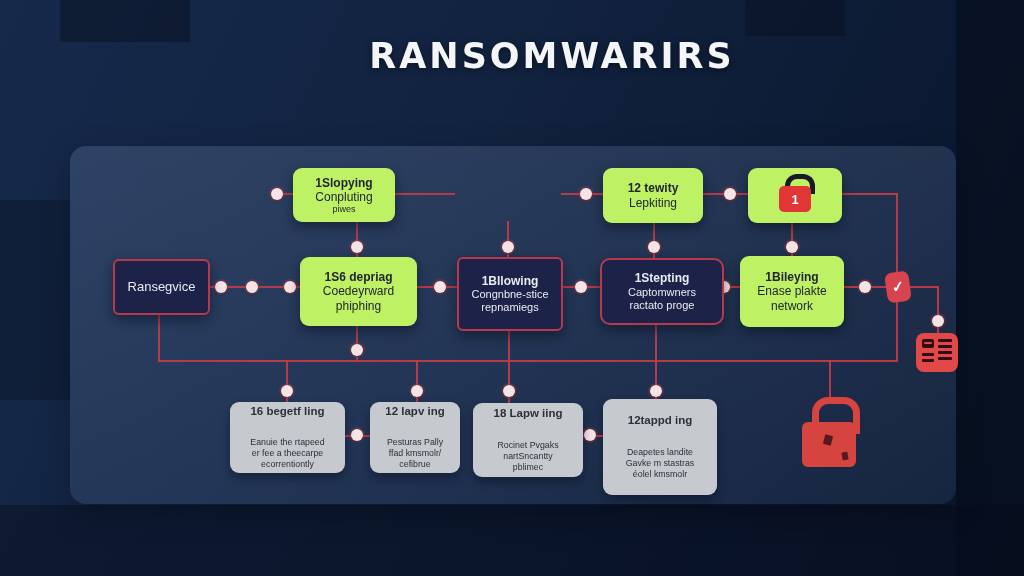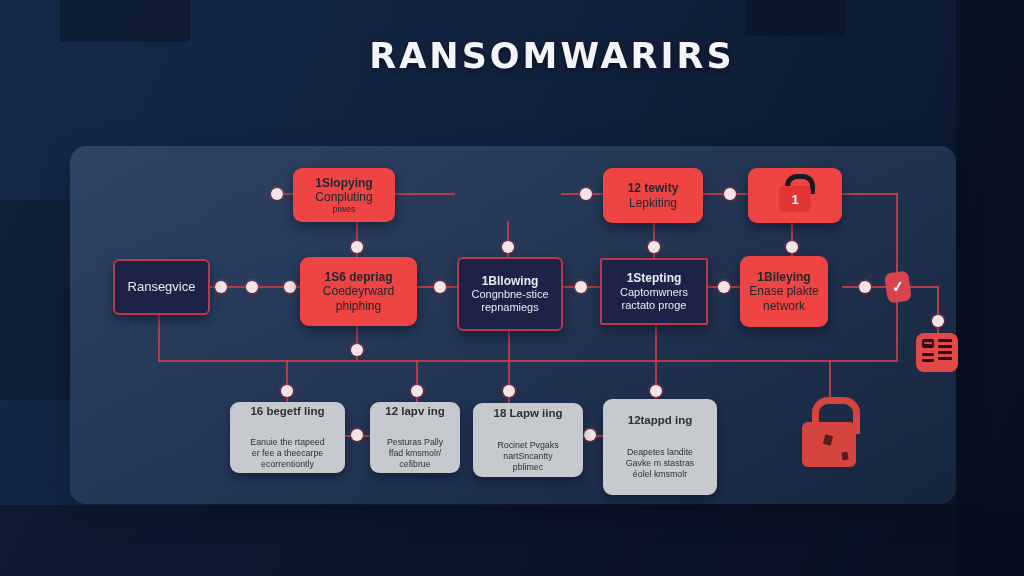--- a/index.html
+++ b/index.html
@@ -30,21 +30,21 @@
   .dot{
     position:absolute;width:12px;height:12px;border-radius:50%;
     background:#f6e3e4;z-index:3;
     box-shadow:0 0 0 2px rgba(200,60,75,.30),0 1px 3px rgba(0,0,0,.5);
   }
   .node{
     position:absolute;border-radius:9px;z-index:4;
     display:flex;flex-direction:column;align-items:center;justify-content:center;
     text-align:center;line-height:1.18;padding:2px 4px;box-sizing:border-box;
   }
-  .node-light{background:#ef4444;color:#23262c;box-shadow:0 5px 12px rgba(4,9,22,.45);}
+  .node-light{background:#bef264;color:#23262c;box-shadow:0 5px 12px rgba(4,9,22,.45);}
   .node-dark{background:#1d2248;border:2px solid #b8394b;color:#e9ebf3;box-shadow:0 5px 12px rgba(4,9,22,.45);}
   .node-gray{background:#c6c9ce;color:#2c3137;box-shadow:0 5px 10px rgba(4,9,22,.4);}
   .t12{font-size:12px;}
   .t13{font-size:13px;}
   .sub{font-size:9px;}
   .b{font-weight:700;}
   .bottom-node .l1{font-size:11.5px;font-weight:700;margin-bottom:19px;}
   .bottom-node .ls{font-size:8.8px;line-height:1.25;}
   .icon{position:absolute;z-index:5;}
   .lock-shackle{border-style:solid;border-bottom:none!important;border-radius:12px 12px 0 0;background:transparent;}
@@ -147,26 +147,26 @@
   <div class="node node-light t12" style="left:300px;top:257px;width:117px;height:69px;">
     <span class="b">1S6 depriag</span>
     <span>Coedeyrward</span>
     <span>phiphing</span>
   </div>
   <div class="node node-dark" style="left:457px;top:257px;width:106px;height:74px;border-radius:6px;font-size:11px;">
     <span class="b t12">1Bllowing</span>
     <span>Congnbne-stice</span>
     <span>repnamiegs</span>
   </div>
-  <div class="node node-dark" style="left:600px;top:258px;width:108px;height:67px;border-radius:2px;font-size:11px;">
+  <div class="node node-dark" style="left:600px;top:258px;width:124px;height:67px;border-radius:10px;font-size:11px;">
     <span class="b t12">1Stepting</span>
     <span>Captomwners</span>
     <span>ractato proge</span>
   </div>
-  <div class="node node-light t12" style="left:740px;top:256px;width:88px;height:71px;">
+  <div class="node node-light t12" style="left:740px;top:256px;width:104px;height:71px;">
     <span class="b">1Bileying</span>
     <span>Enase plakte</span>
     <span>network</span>
   </div>
 
   <div class="node node-gray bottom-node" style="left:230px;top:402px;width:115px;height:71px;">
     <span class="l1">16 begetf ling</span>
     <span class="ls">Eanuie the rtapeed</span>
     <span class="ls">er fee a theecarpe</span>
     <span class="ls">ecorrentiontly</span>

